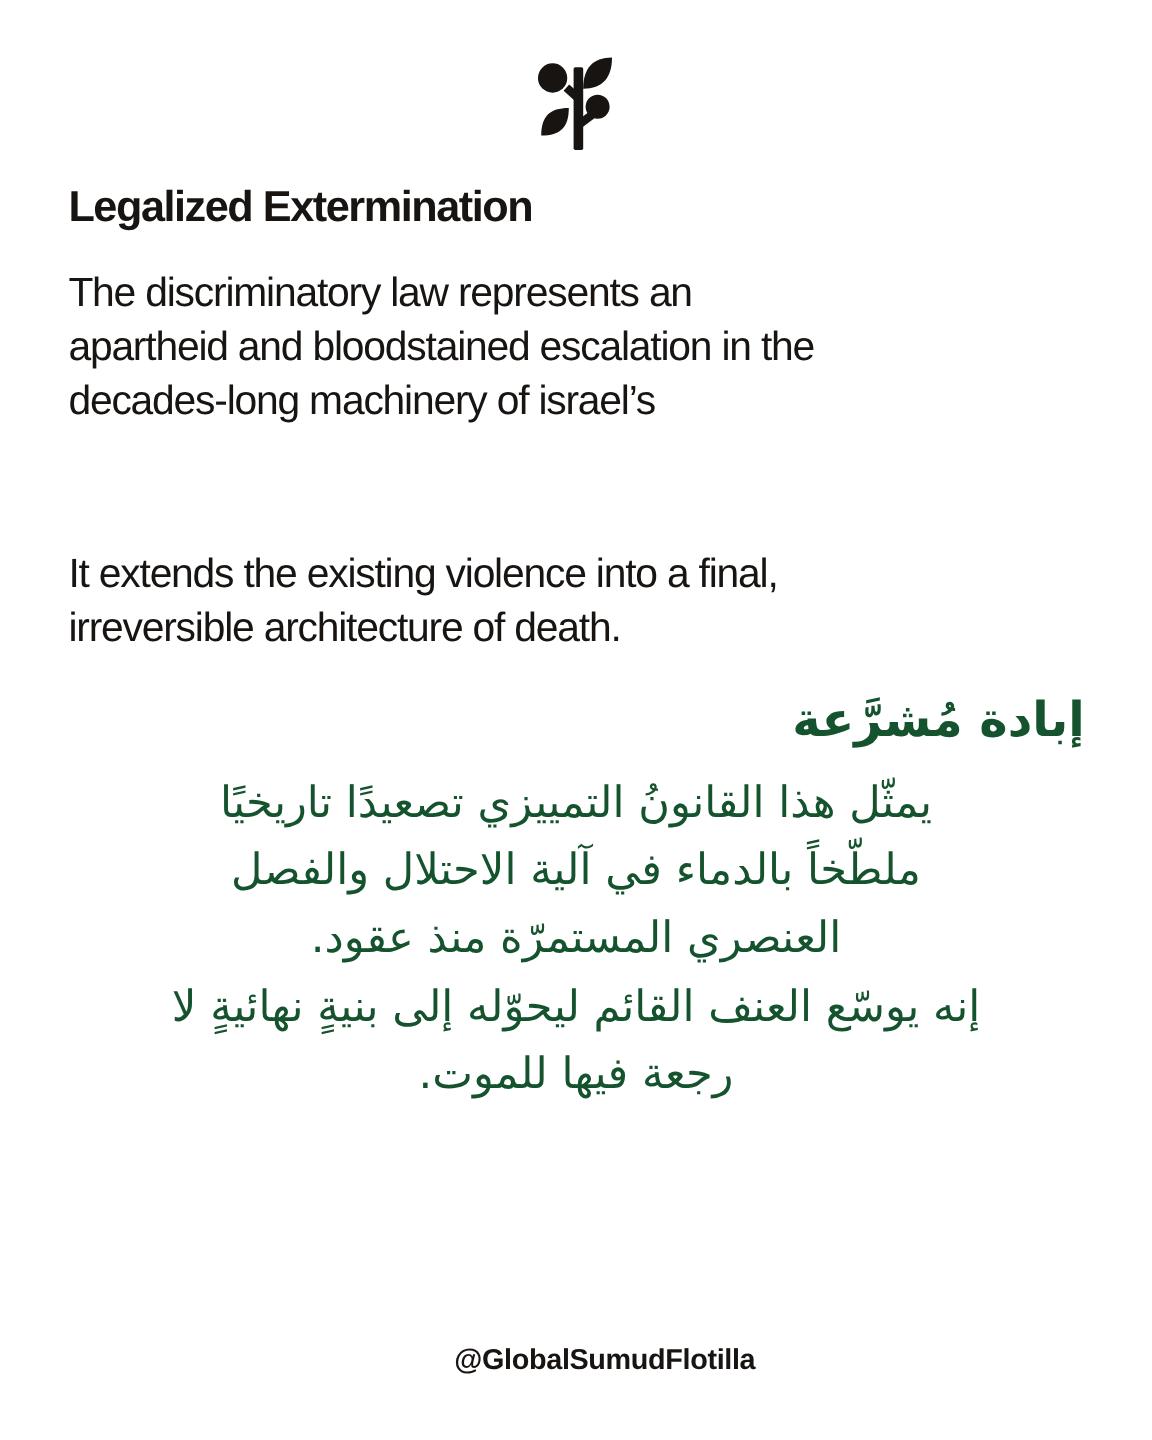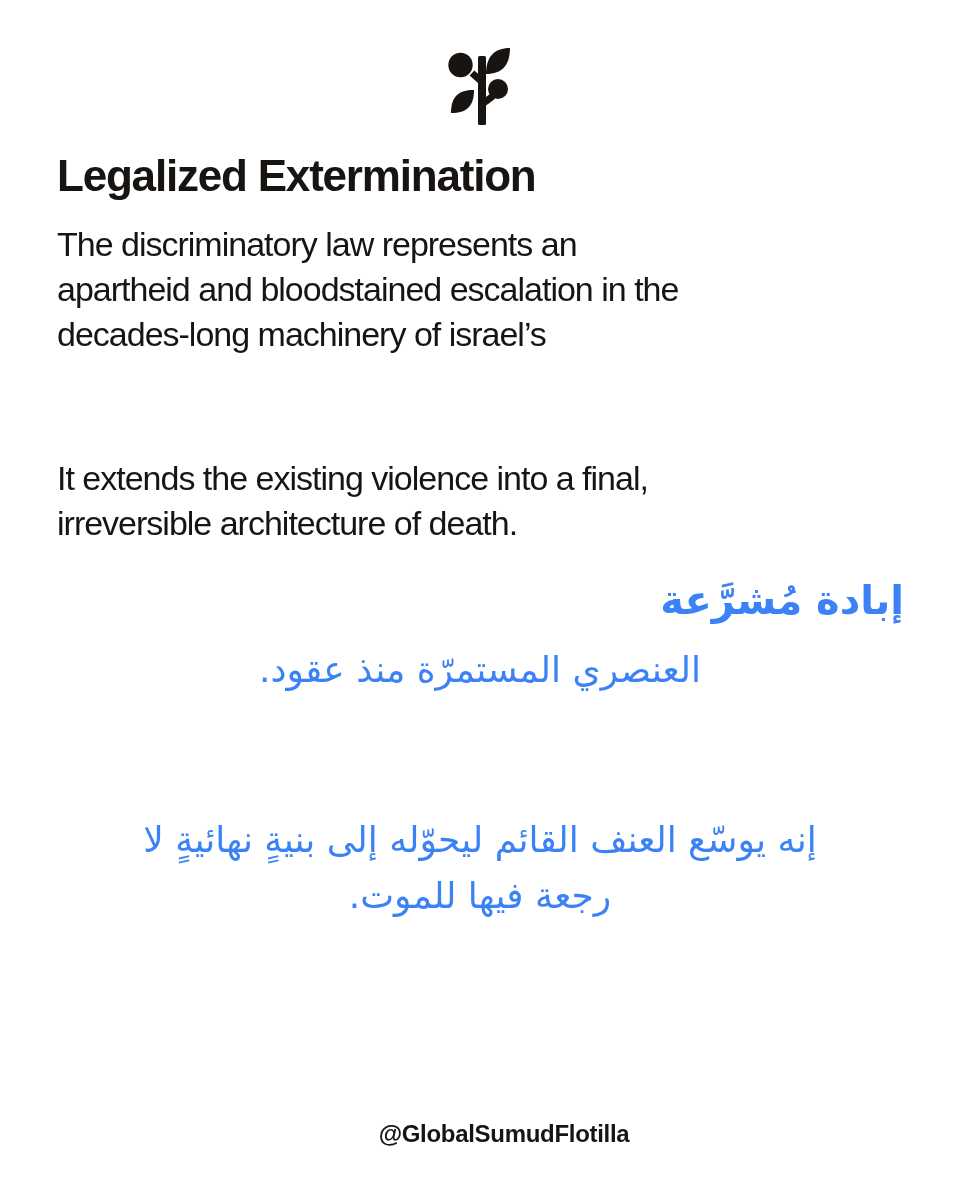--- a/index.html
+++ b/index.html
@@ -25,39 +25,39 @@
     width: 64px;
     height: 82px;
   }
   .logo svg { display: block; width: 100%; height: 100%; }
 
   
   .en-heading {
     position: absolute;
     left: 57px;
     top: 152px;
-    font-size: 44px;
+    font-size: 36px;
     font-weight: 700;
     letter-spacing: -1.2px;
     line-height: 1.1;
   }
   .en-para {
     position: absolute;
     left: 57px;
     right: 40px;
     font-size: 34px;
     font-weight: 400;
     letter-spacing: -1px;
     line-height: 45px;
   }
   .en-para-1 { top: 222px; }
   .en-para-2 { top: 456px; }
 
   
-  .ar { font-family: "DejaVu Sans", sans-serif; color: #3b82f6; }
+  .ar { font-family: "DejaVu Sans", sans-serif; color: #14532d; }
   .ar-heading {
     position: absolute;
     right: 56px;
     top: 576px;
     font-size: 40px;
     font-weight: 700;
     line-height: 1.2;
     text-align: right;
   }
   .ar-para {
@@ -122,20 +122,22 @@
   </div>
 
   <div class="en-para en-para-2">
     <span class="line">It extends the existing violence into a final,</span>
     <span class="line">irreversible architecture of death.</span>
   </div>
 
   <h2 class="ar ar-heading" dir="rtl" style="margin:0">إبادة مُشرَّعة</h2>
 
   <div class="ar ar-para ar-para-1" dir="rtl">
+    <span class="line">يمثّل هذا القانونُ التمييزي تصعيدًا تاريخيًا</span>
+    <span class="line">ملطّخاً بالدماء في آلية الاحتلال والفصل</span>
     <span class="line">العنصري المستمرّة منذ عقود.</span>
   </div>
 
   <div class="ar ar-para ar-para-2" dir="rtl">
     <span class="line">إنه يوسّع العنف القائم ليحوّله إلى بنيةٍ نهائيةٍ لا</span>
     <span class="line">رجعة فيها للموت.</span>
   </div>
 
   <div class="footer">@GlobalSumudFlotilla</div>
 

